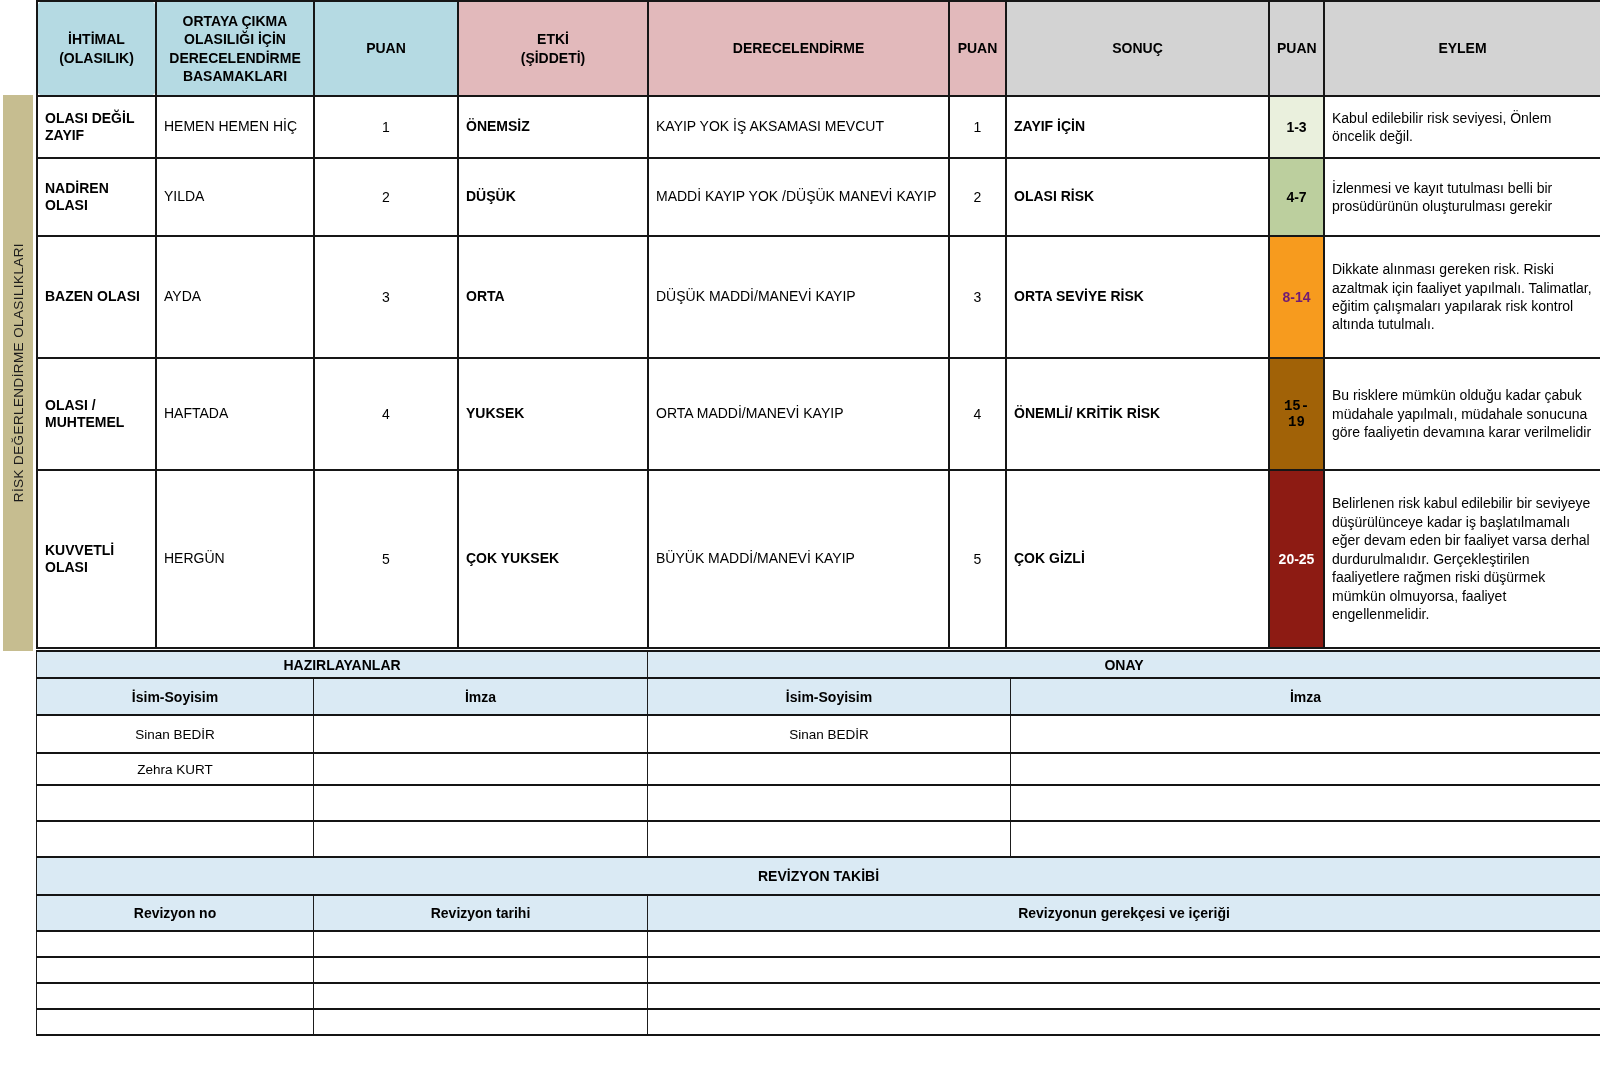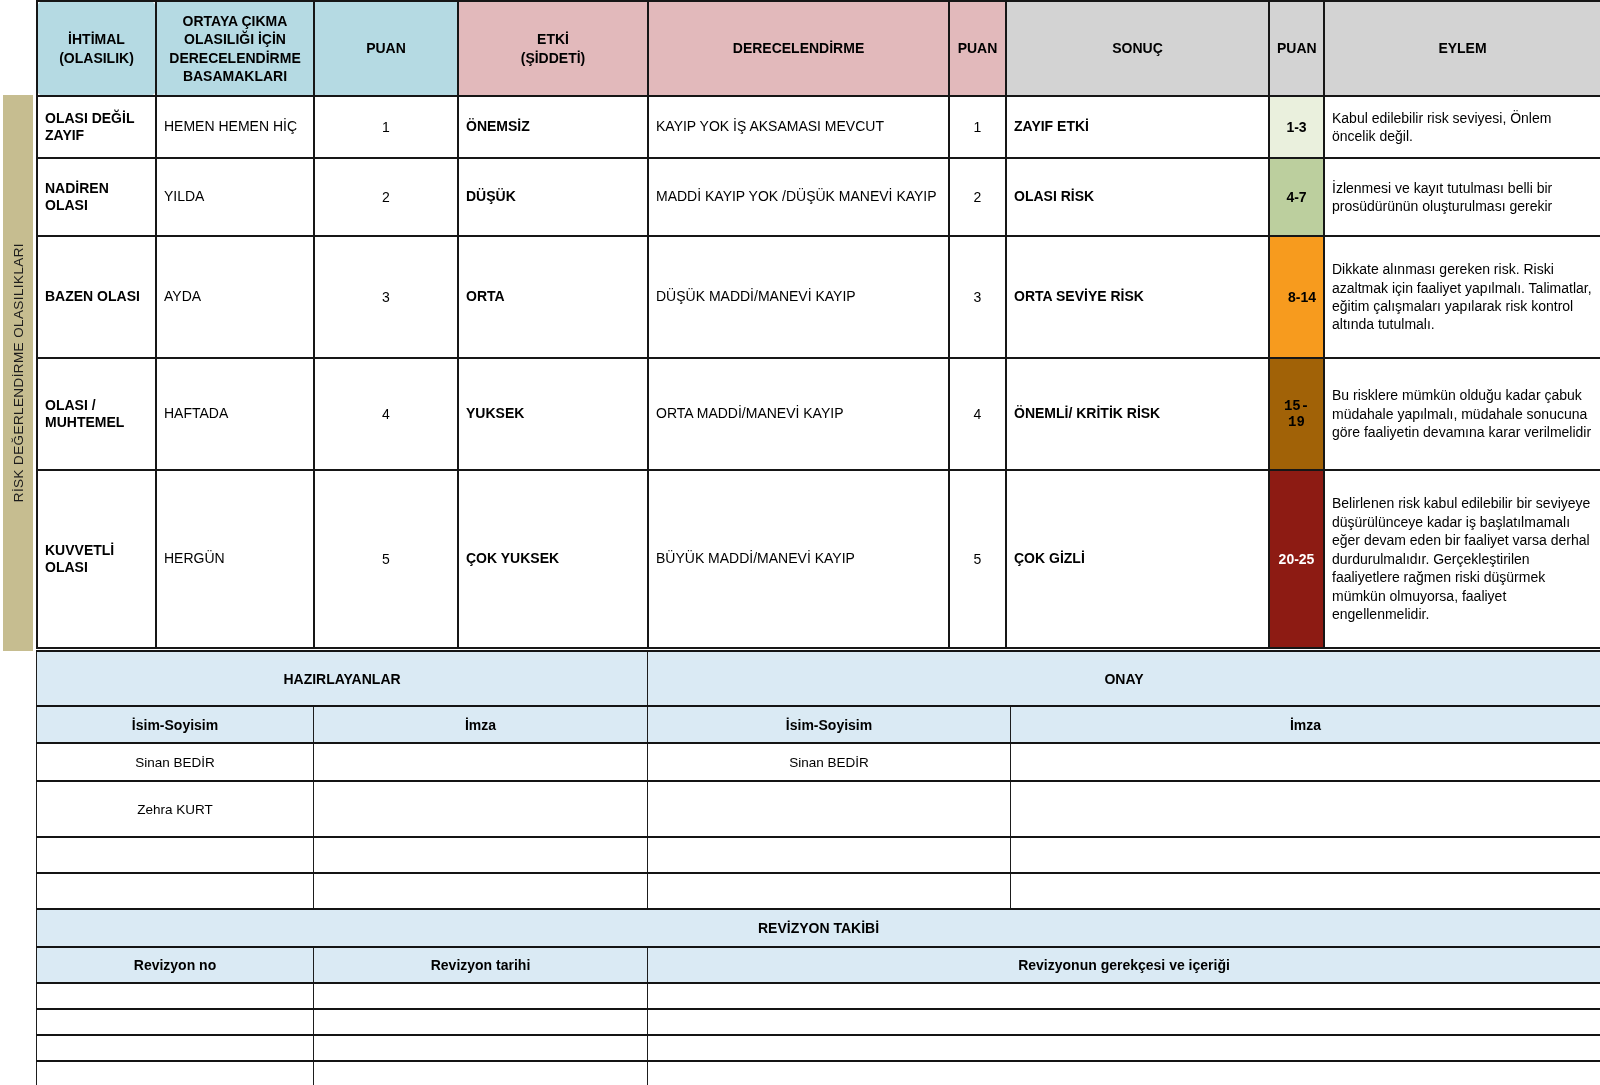--- a/index.html
+++ b/index.html
@@ -106,21 +106,21 @@
       </tr>
     </thead>
     <tbody>
       <tr style="height:62px">
         <td class="bold-left">OLASI DEĞİL ZAYIF</td>
         <td class="plain-left">HEMEN HEMEN HİÇ</td>
         <td class="center">1</td>
         <td class="bold-left">ÖNEMSİZ</td>
         <td class="plain-left">KAYIP YOK İŞ AKSAMASI MEVCUT</td>
         <td class="center">1</td>
-        <td class="bold-left">ZAYIF ETKİ</td>
+        <td class="bold-left">ZAYIF İÇİN</td>
         <td class="score" style="background-color: rgb(234, 240, 221); color: rgb(0, 0, 0);">1-3</td>
         <td class="eylem">Kabul edilebilir risk seviyesi, Önlem öncelik değil.</td>
       </tr>
       <tr style="height:78px">
         <td class="bold-left">NADİREN OLASI</td>
         <td class="plain-left">YILDA</td>
         <td class="center">2</td>
         <td class="bold-left">DÜŞÜK</td>
         <td class="plain-left">MADDİ KAYIP YOK /DÜŞÜK MANEVİ KAYIP</td>
         <td class="center">2</td>
@@ -129,21 +129,21 @@
         <td class="eylem">İzlenmesi ve kayıt tutulması belli bir prosüdürünün oluşturulması gerekir</td>
       </tr>
       <tr style="height:122px">
         <td class="bold-left">BAZEN OLASI</td>
         <td class="plain-left">AYDA</td>
         <td class="center">3</td>
         <td class="bold-left">ORTA</td>
         <td class="plain-left">DÜŞÜK MADDİ/MANEVİ KAYIP</td>
         <td class="center">3</td>
         <td class="bold-left">ORTA SEVİYE RİSK</td>
-        <td class="score" style="background-color: rgb(247, 155, 30); color: #000000; text-align: right;">8-14</td>
+        <td class="score" style="background-color: rgb(247, 155, 30); color: #701a75;">8-14</td>
         <td class="eylem">Dikkate alınması gereken risk. Riski azaltmak için faaliyet yapılmalı. Talimatlar, eğitim çalışmaları yapılarak risk kontrol altında tutulmalı.</td>
       </tr>
       <tr style="height:112px">
         <td class="bold-left">OLASI / MUHTEMEL</td>
         <td class="plain-left">HAFTADA</td>
         <td class="center">4</td>
         <td class="bold-left">YUKSEK</td>
         <td class="plain-left">ORTA MADDİ/MANEVİ KAYIP</td>
         <td class="center">4</td>
         <td class="bold-left">ÖNEMLİ/ KRİTİK RİSK</td>
@@ -165,37 +165,37 @@
   </table>
 
   <table class="bottom-table">
     <colgroup>
       <col style="width:277px">
         <col style="width:334px">
         <col style="width:363px">
         <col style="width:590px">
     </colgroup>
     <tbody>
-      <tr style="height:55px">
+      <tr style="height:27px">
         <td class="hdr" colspan="2" style="background-color: rgb(218, 234, 244);">HAZIRLAYANLAR</td>
         <td class="hdr" colspan="2" style="background-color: rgb(218, 234, 244);">ONAY</td>
       </tr>
       <tr style="height:37px">
         <td class="hdr" style="background-color: rgb(218, 234, 244);">İsim-Soyisim</td>
         <td class="hdr" style="background-color: rgb(218, 234, 244);">İmza</td>
         <td class="hdr" style="background-color: rgb(218, 234, 244);">İsim-Soyisim</td>
         <td class="hdr" style="background-color: rgb(218, 234, 244);">İmza</td>
       </tr>
       <tr style="height:38px">
         <td>Sinan BEDİR</td>
         <td></td>
         <td>Sinan BEDİR</td>
         <td></td>
       </tr>
-      <tr style="height:56px">
+      <tr style="height:32px">
         <td>Zehra KURT</td>
         <td></td>
         <td></td>
         <td></td>
       </tr>
       <tr style="height:36px">
         <td></td>
         <td></td>
         <td></td>
         <td></td>

